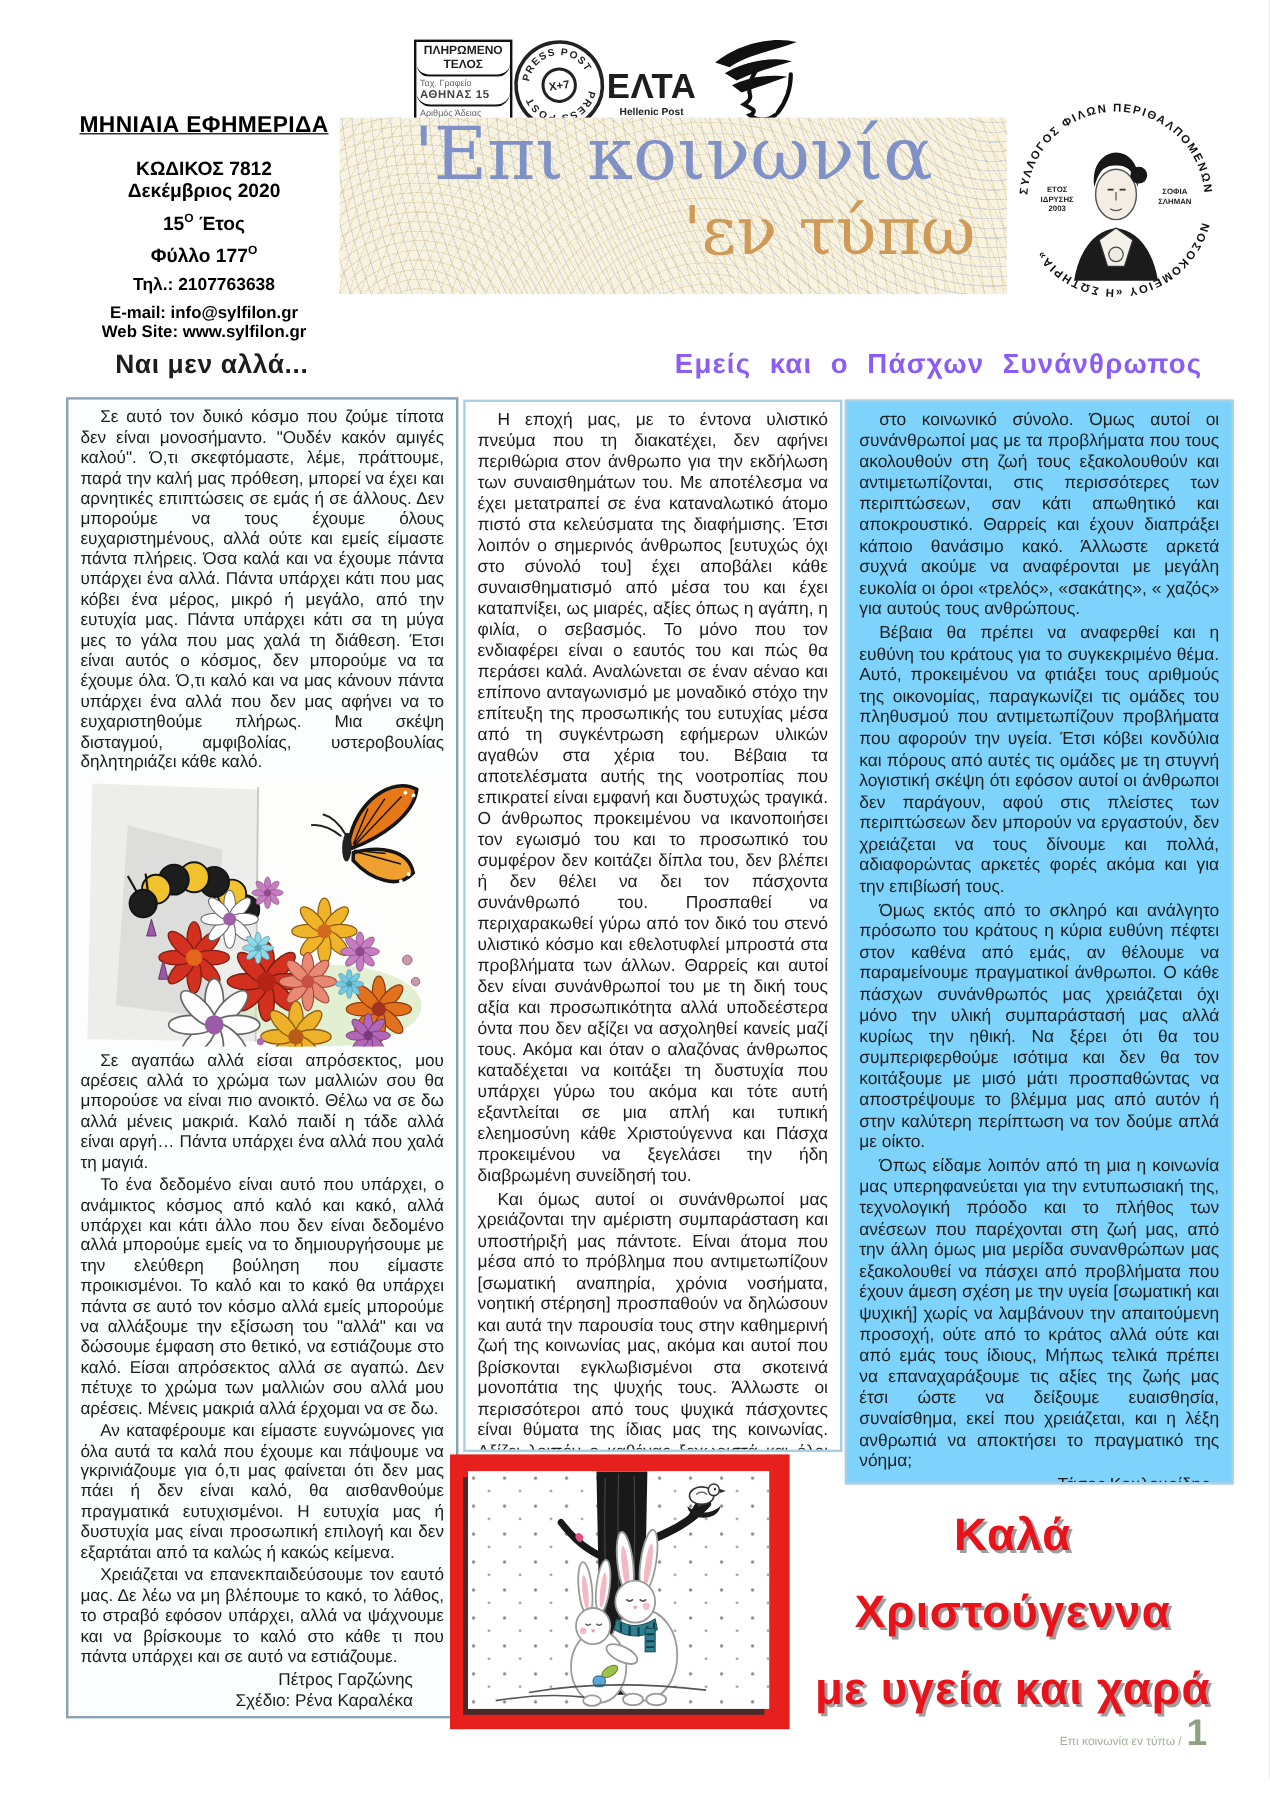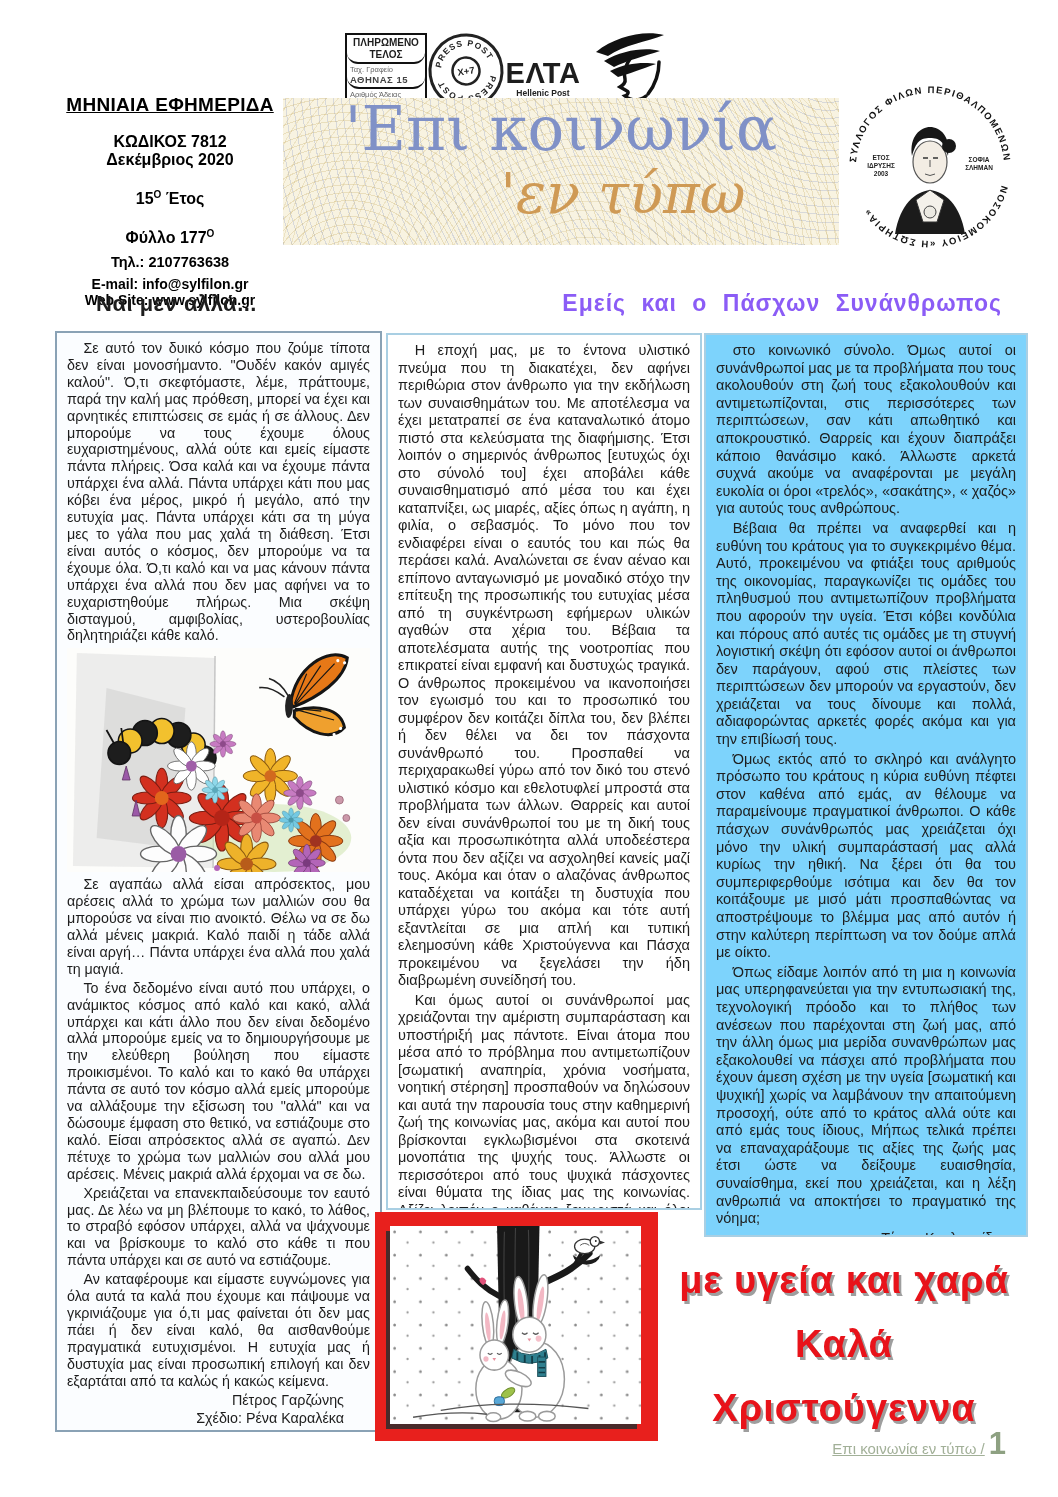--- a/index.html
+++ b/index.html
@@ -4,21 +4,21 @@
 <style>
   html,body{margin:0;padding:0;background:#e0e0e0;}
   .page{position:relative;width:1058px;height:1497px;background:#ffffff;margin:0 auto;
         font-family:"Liberation Sans",sans-serif;color:#1d1d1d;overflow:hidden;}
 
   
   .pub-info{position:absolute;left:50px;top:94px;width:240px;text-align:center;font-weight:bold;color:#000;}
   .pi-type{font-size:19px;text-decoration:underline;letter-spacing:.3px;}
   .pi-code{font-size:16px;margin-top:17px;}
   .pi-date{font-size:16px;}
-  .pi-year,.pi-issue{font-size:16px;margin-top:20px;}
+  .pi-year,.pi-issue{font-size:16px;margin-top:8px;}
   .pub-info sup{font-size:10px;}
   .pi-phone{font-size:14.5px;margin-top:6px;}
   .pi-email{font-size:14px;margin-top:6px;}
   .pi-web{font-size:14px;}
 
   .stamp-box{position:absolute;left:345px;top:33px;width:78px;border:2px solid #111;background:#fff;text-align:center;}
   .sb-head{font-weight:bold;font-size:10px;line-height:1.15;border-bottom:2px solid #111;padding:2px 1px;border-radius:11px;}
   .sb-row{font-size:7.5px;color:#666;border-bottom:2px solid #111;padding:1px 1px 2px;line-height:1.2;text-align:left;padding-left:3px;border-radius:12px;}
   .sb-row.last{border-bottom:none;}
   .sb-row b{display:block;font-size:9.5px;color:#444;letter-spacing:.5px;font-weight:bold;}
@@ -33,21 +33,21 @@
   .elta-head{position:absolute;left:72px;top:0;}
 
   .masthead{position:absolute;left:283px;top:98px;width:556px;height:147px;overflow:hidden;
      background:
        repeating-radial-gradient(circle at 12% 130%, rgba(196,168,92,.28) 0 1px, transparent 1px 8px),
        repeating-radial-gradient(circle at 55% 150%, rgba(196,168,92,.22) 0 1px, transparent 1px 9px),
        repeating-radial-gradient(circle at 98% -30%, rgba(140,155,200,.30) 0 1px, transparent 1px 8px),
        #f8f3e1;
      font-family:"DejaVu Serif",serif;}
   .mh1{text-align:center;font-size:61px;line-height:62px;margin-top:0;color:#8091c7;}
-  .mh2{font-size:56px;line-height:56px;margin-top:6px;margin-left:150px;text-align:center;width:380px;color:#cf9a55;font-style:italic;}
+  .mh2{font-size:56px;line-height:56px;margin-top:6px;margin-left:150px;text-align:right;width:380px;color:#cf9a55;}
 
   .seal{position:absolute;left:845px;top:82px;width:170px;height:170px;}
 
   
   .banner{position:absolute;left:38px;top:249px;width:982px;height:35px;background:#e9e9e1;
           font-family:"Liberation Serif",serif;font-weight:bold;font-size:25px;line-height:35px;
           text-align:center;color:#0d0d0d;letter-spacing:.4px;}
 
   
   .left-headline{position:absolute;left:96px;top:291px;font-size:22px;font-weight:bold;letter-spacing:.5px;}
@@ -70,21 +70,21 @@
   
   .rabbit-frame{position:absolute;left:375px;top:1212px;width:283px;height:229px;background:#e8201d;box-sizing:border-box;padding:14px 17px 17px 15px;}
   .photo{width:100%;height:100%;background:#ffffff;box-shadow:-4px 5px 0 rgba(45,45,45,.85);}
   .photo svg{width:100%;height:100%;display:block;}
 
   .greeting{position:absolute;left:664px;top:1248px;width:360px;text-align:center;font-weight:bold;
             font-size:38px;line-height:64px;color:#e8131a;letter-spacing:1px;
             text-shadow:2.5px 2.5px 0 #9e9e9e;}
 
   .footer{position:absolute;left:700px;top:1426px;width:306px;text-align:right;color:#a2b098;}
-  .footer .f-title{font-size:15px;text-decoration:underline;}
+  .footer .f-title{font-size:10px;}
   .footer .f-page{font-size:31px;font-weight:bold;color:#8ea182;margin-left:4px;}
 </style>
 </head>
 <body>
 
 <div class="page">
 
   <div class="pub-info">
     <div class="pi-type">ΜΗΝΙΑΙΑ ΕΦΗΜΕΡΙΔΑ</div>
     <div class="pi-code">ΚΩΔΙΚΟΣ 7812</div>
@@ -241,22 +241,22 @@
           <polygon points="66,168 70,152 74,168" fill="#9b59a8" stroke="#5e3363"></polygon>
           <polygon points="56,132 60,118 64,132" fill="#9b59a8" stroke="#5e3363"></polygon>
           <circle cx="276" cy="152" r="4" fill="#c9a" stroke="#967"></circle>
             <circle cx="283" cy="170" r="3.5" fill="#c9a" stroke="#967"></circle>
           <circle cx="152" cy="220" r="3" fill="#b365b8"></circle>
         </g>
       </svg>
     </div>
     <p>Σε αγαπάω αλλά είσαι απρόσεκτος, μου αρέσεις αλλά το χρώμα των μαλλιών σου θα μπορούσε να είναι πιο ανοικτό. Θέλω να σε δω αλλά μένεις μακριά. Καλό παιδί η τάδε αλλά είναι αργή… Πάντα υπάρχει ένα αλλά που χαλά τη μαγιά.</p>
     <p>Το ένα δεδομένο είναι αυτό που υπάρχει, ο ανάμικτος κόσμος από καλό και κακό, αλλά υπάρχει και κάτι άλλο που δεν είναι δεδομένο αλλά μπορούμε εμείς να το δημιουργήσουμε με την ελεύθερη βούληση που είμαστε προικισμένοι. Το καλό και το κακό θα υπάρχει πάντα σε αυτό τον κόσμο αλλά εμείς μπορούμε να αλλάξουμε την εξίσωση του "αλλά" και να δώσουμε έμφαση στο θετικό, να εστιάζουμε στο καλό. Είσαι απρόσεκτος αλλά σε αγαπώ. Δεν πέτυχε το χρώμα των μαλλιών σου αλλά μου αρέσεις. Μένεις μακριά αλλά έρχομαι να σε δω.</p>
+    <p>Αν καταφέρουμε και είμαστε ευγνώμονες για όλα αυτά τα καλά που έχουμε και πάψουμε να γκρινιάζουμε για ό,τι μας φαίνεται ότι δεν μας πάει ή δεν είναι καλό, θα αισθανθούμε πραγματικά ευτυχισμένοι. Η ευτυχία μας ή δυστυχία μας είναι προσωπική επιλογή και δεν εξαρτάται από τα καλώς ή κακώς κείμενα.</p>
     <p>Χρειάζεται να επανεκπαιδεύσουμε τον εαυτό μας. Δε λέω να μη βλέπουμε το κακό, το λάθος, το στραβό εφόσον υπάρχει, αλλά να ψάχνουμε και να βρίσκουμε το καλό στο κάθε τι που πάντα υπάρχει και σε αυτό να εστιάζουμε.</p>
-    <p>Αν καταφέρουμε και είμαστε ευγνώμονες για όλα αυτά τα καλά που έχουμε και πάψουμε να γκρινιάζουμε για ό,τι μας φαίνεται ότι δεν μας πάει ή δεν είναι καλό, θα αισθανθούμε πραγματικά ευτυχισμένοι. Η ευτυχία μας ή δυστυχία μας είναι προσωπική επιλογή και δεν εξαρτάται από τα καλώς ή κακώς κείμενα.</p>
     <p class="sig">Πέτρος Γαρζώνης</p>
     <p class="sig">Σχέδιο: Ρένα Καραλέκα</p>
   </div>
 
   <div class="col mid-col">
     <p>Η εποχή μας, με το έντονα υλιστικό πνεύμα που τη διακατέχει, δεν αφήνει περιθώρια στον άνθρωπο για την εκδήλωση των συναισθημάτων του. Με αποτέλεσμα να έχει μετατραπεί σε ένα καταναλωτικό άτομο πιστό στα κελεύσματα της διαφήμισης. Έτσι λοιπόν ο σημερινός άνθρωπος [ευτυχώς όχι στο σύνολό του] έχει αποβάλει κάθε συναισθηματισμό από μέσα του και έχει καταπνίξει, ως μιαρές, αξίες όπως η αγάπη, η φιλία, ο σεβασμός. Το μόνο που τον ενδιαφέρει είναι ο εαυτός του και πώς θα περάσει καλά. Αναλώνεται σε έναν αέναο και επίπονο ανταγωνισμό με μοναδικό στόχο την επίτευξη της προσωπικής του ευτυχίας μέσα από τη συγκέντρωση εφήμερων υλικών αγαθών στα χέρια του. Βέβαια τα αποτελέσματα αυτής της νοοτροπίας που επικρατεί είναι εμφανή και δυστυχώς τραγικά. Ο άνθρωπος προκειμένου να ικανοποιήσει τον εγωισμό του και το προσωπικό του συμφέρον δεν κοιτάζει δίπλα του, δεν βλέπει ή δεν θέλει να δει τον πάσχοντα συνάνθρωπό του. Προσπαθεί να περιχαρακωθεί γύρω από τον δικό του στενό υλιστικό κόσμο και εθελοτυφλεί μπροστά στα προβλήματα των άλλων. Θαρρείς και αυτοί δεν είναι συνάνθρωποί του με τη δική τους αξία και προσωπικότητα αλλά υποδεέστερα όντα που δεν αξίζει να ασχοληθεί κανείς μαζί τους. Ακόμα και όταν ο αλαζόνας άνθρωπος καταδέχεται να κοιτάξει τη δυστυχία που υπάρχει γύρω του ακόμα και τότε αυτή εξαντλείται σε μια απλή και τυπική ελεημοσύνη κάθε Χριστούγεννα και Πάσχα προκειμένου να ξεγελάσει την ήδη διαβρωμένη συνείδησή του.</p>
     <p>Και όμως αυτοί οι συνάνθρωποί μας χρειάζονται την αμέριστη συμπαράσταση και υποστήριξή μας πάντοτε. Είναι άτομα που μέσα από το πρόβλημα που αντιμετωπίζουν [σωματική αναπηρία, χρόνια νοσήματα, νοητική στέρηση] προσπαθούν να δηλώσουν και αυτά την παρουσία τους στην καθημερινή ζωή της κοινωνίας μας, ακόμα και αυτοί που βρίσκονται εγκλωβισμένοι στα σκοτεινά μονοπάτια της ψυχής τους. Άλλωστε οι περισσότεροι από τους ψυχικά πάσχοντες είναι θύματα της ίδιας μας της κοινωνίας. Αξίζει λοιπόν ο καθένας ξεχωριστά και όλοι μαζί να προσπαθήσουμε να απεγκλωβίσουμε αυτούς τους ανθρώπους από τον φανταστικό και απομονωμένο κόσμο τους, εντάσσοντάς τους ξανά</p>
   </div>
 
   <div class="col right-col">
@@ -331,21 +331,21 @@
           <ellipse cx="139" cy="157" rx="15" ry="6.5" transform="rotate(24 139 157)"></ellipse>
         </g>
         <ellipse cx="128" cy="172" rx="8" ry="4" transform="rotate(-30 128 172)" fill="#9ec24a" stroke="#6a8a2a" stroke-width="1"></ellipse>
         <rect x="113" y="176" width="11" height="9" rx="4" fill="#58a8d8" stroke="#2a6a96" stroke-width="1"></rect>
         <path d="M55,190 q70,-12 160,-2 M25,197 q45,-7 80,-3" stroke="#555" stroke-width="1.4" fill="none"></path>
       </svg>
     </div>
   </div>
 
   <div class="greeting">
+    <div>Καλά Χριστούγεννα</div>
     <div>με υγεία και χαρά</div>
-    <div>Καλά Χριστούγεννα</div>
   </div>
 
   <div class="footer">
     <span class="f-title">Επι κοινωνία εν τύπω /</span><span class="f-page">1</span>
   </div>
 
 </div>
 
 </body></html>

